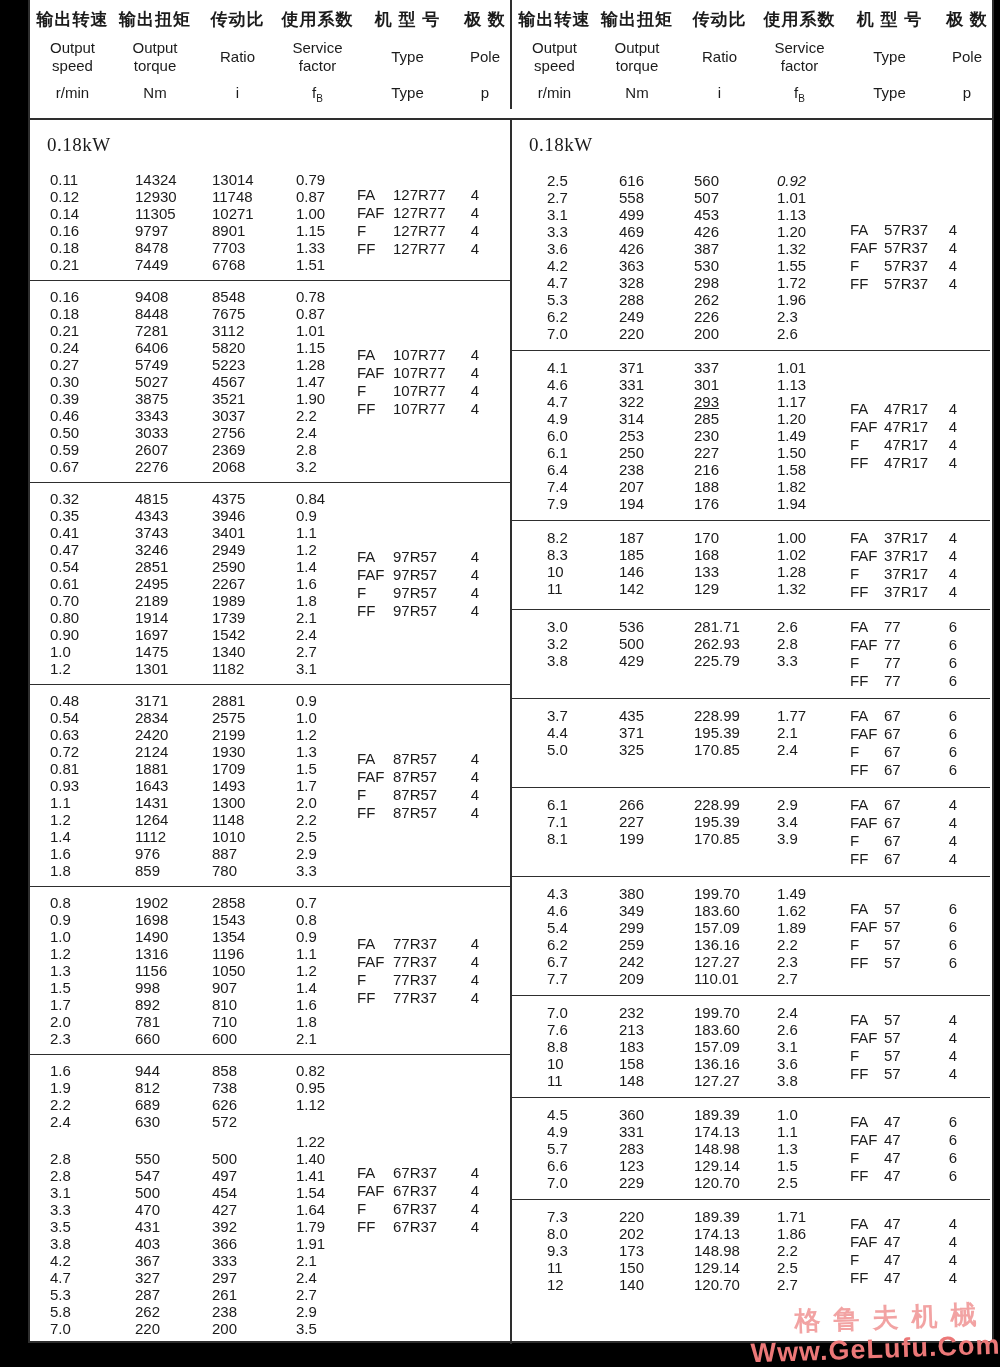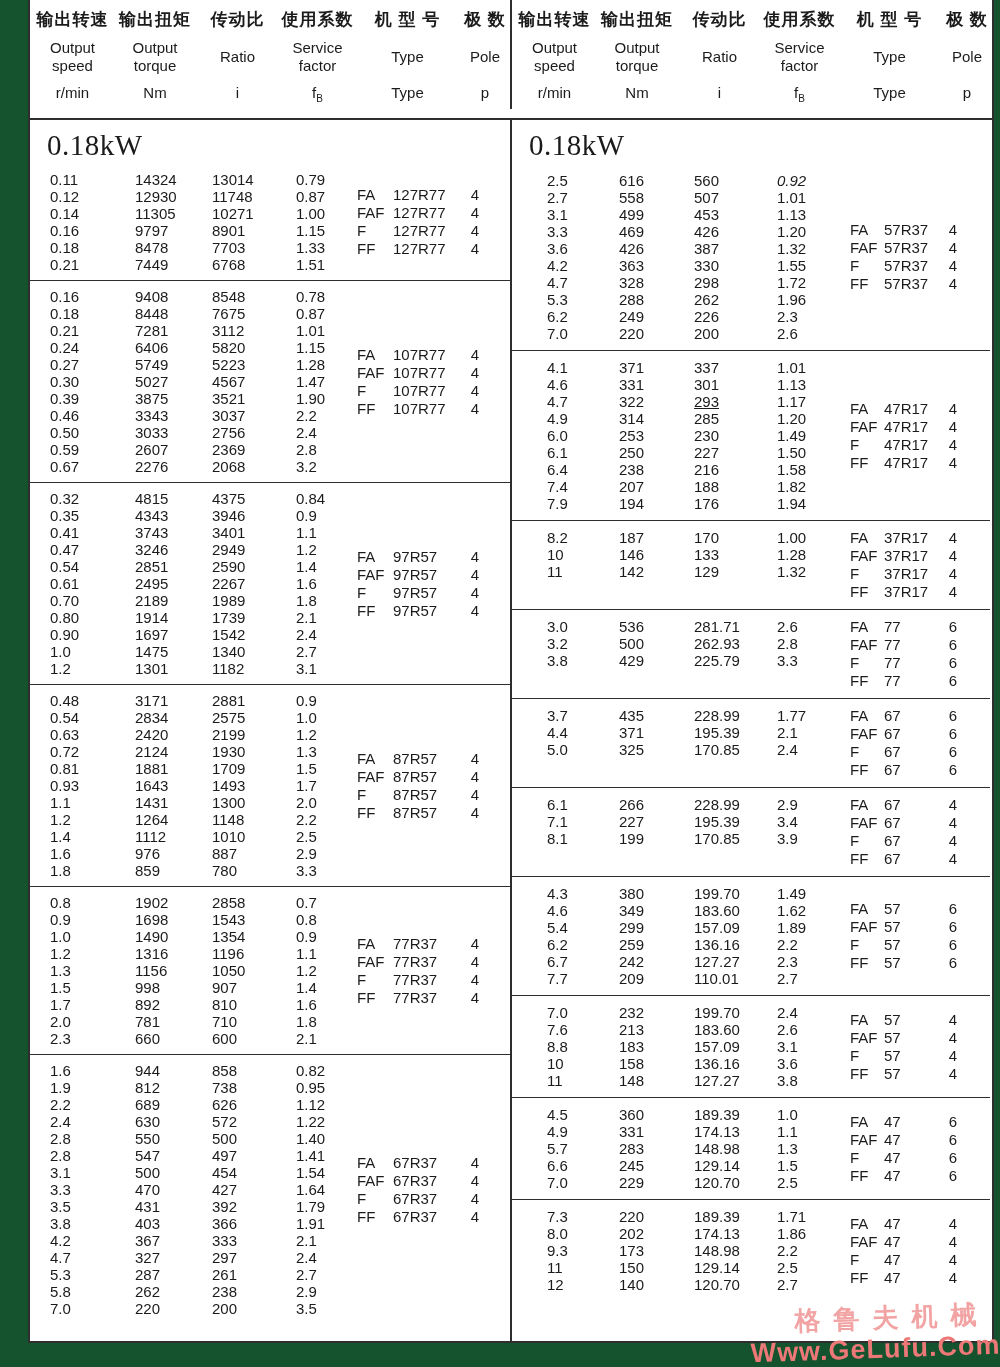--- a/index.html
+++ b/index.html
@@ -1,33 +1,33 @@
 <!DOCTYPE html>
 <html><head>
 <meta charset="utf-8">
 <style>
   html,body{margin:0;padding:0;background:#ffffff;}
-  .page{position:relative;width:1000px;height:1367px;background:#14532d;overflow:hidden;
+  .page{position:relative;width:1000px;height:1367px;background:#000000;overflow:hidden;
         font-family:"Liberation Sans",sans-serif;color:#1b1b1b;}
   .sheet{position:absolute;left:28px;top:0;display:flex;flex-direction:column;
          border-left:2px solid #2e2e2e;border-right:2px solid #2e2e2e;border-bottom:2px solid #2e2e2e;
          height:1343px;box-sizing:border-box;background:#ffffff;}
   .header-row{display:flex;border-bottom:2px solid #2e2e2e;padding-bottom:9px;}
   .header-half{display:flex;width:480px;flex-shrink:0;}
   .header-half.right{border-left:2px solid #2e2e2e;}
   .hcol{display:flex;flex-direction:column;align-items:center;box-sizing:border-box;}
   .hcol .zh{font-weight:bold;font-size:17px;letter-spacing:1px;margin-top:9px;line-height:22px;white-space:pre;}
   .hcol .en{font-size:15px;line-height:18px;height:38px;margin-top:7px;display:flex;align-items:center;
             justify-content:center;text-align:center;}
   .hcol .unit{font-size:15px;margin-top:7px;line-height:20px;}
   .hcol .unit sub{font-size:10px;}
   .body-row{display:flex;flex:1;}
   .panel{width:480px;flex-shrink:0;box-sizing:border-box;}
   .panel.right{border-left:2px solid #2e2e2e;}
-  .power{font-family:"Liberation Serif",serif;font-size:29px;letter-spacing:0.5px;
+  .power{font-family:"Liberation Serif",serif;font-size:19px;letter-spacing:0.5px;
          margin:9px 0 3px 17px;line-height:32px;}
   .group{display:flex;padding:7px 0;border-bottom:1.5px solid #2e2e2e;}
   .panel.right .group{padding:8px 0;}
   .group:last-child{border-bottom:none;}
   .nums{display:flex;flex-direction:column;}
   .row{display:flex;}
   .cell{box-sizing:border-box;font-size:15px;line-height:17px;white-space:pre;}
   .types{display:flex;flex-direction:column;justify-content:center;}
   .type-line{display:flex;font-size:15px;line-height:18px;}
   .tcell{display:flex;box-sizing:border-box;white-space:pre;}
@@ -526,21 +526,21 @@
               <div class="row">
                 <div class="cell" style="width: 85px; padding-left: 20px;">2.2</div>
                 <div class="cell" style="width: 80px; padding-left: 20px;">689</div>
                 <div class="cell" style="width: 85px; padding-left: 17px;">626</div>
                 <div class="cell" style="width: 75px; padding-left: 16px;">1.12</div>
               </div>
               <div class="row">
                 <div class="cell" style="width: 85px; padding-left: 20px;">2.4</div>
                 <div class="cell" style="width: 80px; padding-left: 20px;">630</div>
                 <div class="cell" style="width: 85px; padding-left: 17px;">572</div>
-                <div class="cell" style="width: 75px; padding-left: 16px;">1.22</div>
+                <div class="cell" style="width: 75px; padding-left: 16px; margin-top: 20px;">1.22</div>
               </div>
               <div class="row">
                 <div class="cell" style="width: 85px; padding-left: 20px;">2.8</div>
                 <div class="cell" style="width: 80px; padding-left: 20px;">550</div>
                 <div class="cell" style="width: 85px; padding-left: 17px;">500</div>
                 <div class="cell" style="width: 75px; padding-left: 16px;">1.40</div>
               </div>
               <div class="row">
                 <div class="cell" style="width: 85px; padding-left: 20px;">2.8</div>
                 <div class="cell" style="width: 80px; padding-left: 20px;">547</div>
@@ -652,21 +652,21 @@
               </div>
               <div class="row">
                 <div class="cell" style="width: 85px; padding-left: 35px;">3.6</div>
                 <div class="cell" style="width: 80px; padding-left: 22px;">426</div>
                 <div class="cell" style="width: 90px; padding-left: 17px;">387</div>
                 <div class="cell" style="width: 75px; padding-left: 10px;">1.32</div>
               </div>
               <div class="row">
                 <div class="cell" style="width: 85px; padding-left: 35px;">4.2</div>
                 <div class="cell" style="width: 80px; padding-left: 22px;">363</div>
-                <div class="cell" style="width: 90px; padding-left: 17px;">330</div>
+                <div class="cell" style="width: 90px; padding-left: 17px;">530</div>
                 <div class="cell" style="width: 75px; padding-left: 10px;">1.55</div>
               </div>
               <div class="row">
                 <div class="cell" style="width: 85px; padding-left: 35px;">4.7</div>
                 <div class="cell" style="width: 80px; padding-left: 22px;">328</div>
                 <div class="cell" style="width: 90px; padding-left: 17px;">298</div>
                 <div class="cell" style="width: 75px; padding-left: 10px;">1.72</div>
               </div>
               <div class="row">
                 <div class="cell" style="width: 85px; padding-left: 35px;">5.3</div>
@@ -784,20 +784,26 @@
           </div>
           <div class="group">
             <div class="nums">
               <div class="row">
                 <div class="cell" style="width: 85px; padding-left: 35px;">8.2</div>
                 <div class="cell" style="width: 80px; padding-left: 22px;">187</div>
                 <div class="cell" style="width: 90px; padding-left: 17px;">170</div>
                 <div class="cell" style="width: 75px; padding-left: 10px;">1.00</div>
               </div>
               <div class="row">
+                <div class="cell" style="width: 85px; padding-left: 35px;">8.3</div>
+                <div class="cell" style="width: 80px; padding-left: 22px;">185</div>
+                <div class="cell" style="width: 90px; padding-left: 17px;">168</div>
+                <div class="cell" style="width: 75px; padding-left: 10px;">1.02</div>
+              </div>
+              <div class="row">
                 <div class="cell" style="width: 85px; padding-left: 35px;">10</div>
                 <div class="cell" style="width: 80px; padding-left: 22px;">146</div>
                 <div class="cell" style="width: 90px; padding-left: 17px;">133</div>
                 <div class="cell" style="width: 75px; padding-left: 10px;">1.28</div>
               </div>
               <div class="row">
                 <div class="cell" style="width: 85px; padding-left: 35px;">11</div>
                 <div class="cell" style="width: 80px; padding-left: 22px;">142</div>
                 <div class="cell" style="width: 90px; padding-left: 17px;">129</div>
                 <div class="cell" style="width: 75px; padding-left: 10px;">1.32</div>
@@ -1067,21 +1073,21 @@
                 <div class="cell" style="width: 75px; padding-left: 10px;">1.1</div>
               </div>
               <div class="row">
                 <div class="cell" style="width: 85px; padding-left: 35px;">5.7</div>
                 <div class="cell" style="width: 80px; padding-left: 22px;">283</div>
                 <div class="cell" style="width: 90px; padding-left: 17px;">148.98</div>
                 <div class="cell" style="width: 75px; padding-left: 10px;">1.3</div>
               </div>
               <div class="row">
                 <div class="cell" style="width: 85px; padding-left: 35px;">6.6</div>
-                <div class="cell" style="width: 80px; padding-left: 22px;">245</div>
+                <div class="cell" style="width: 80px; padding-left: 22px;">123</div>
                 <div class="cell" style="width: 90px; padding-left: 17px;">129.14</div>
                 <div class="cell" style="width: 75px; padding-left: 10px;">1.5</div>
               </div>
               <div class="row">
                 <div class="cell" style="width: 85px; padding-left: 35px;">7.0</div>
                 <div class="cell" style="width: 80px; padding-left: 22px;">229</div>
                 <div class="cell" style="width: 90px; padding-left: 17px;">120.70</div>
                 <div class="cell" style="width: 75px; padding-left: 10px;">2.5</div>
               </div>
             </div>

